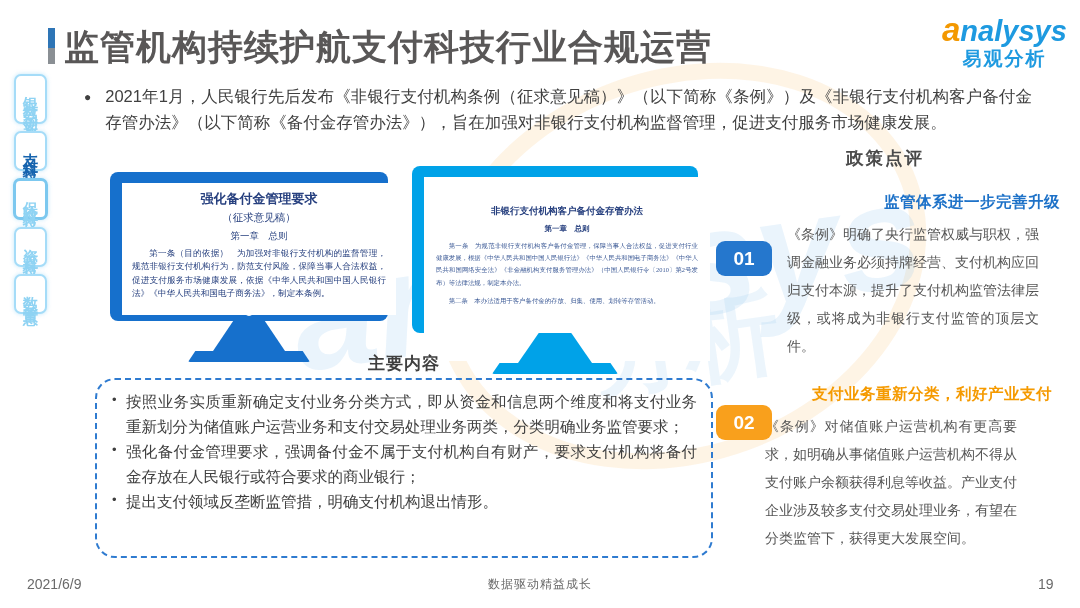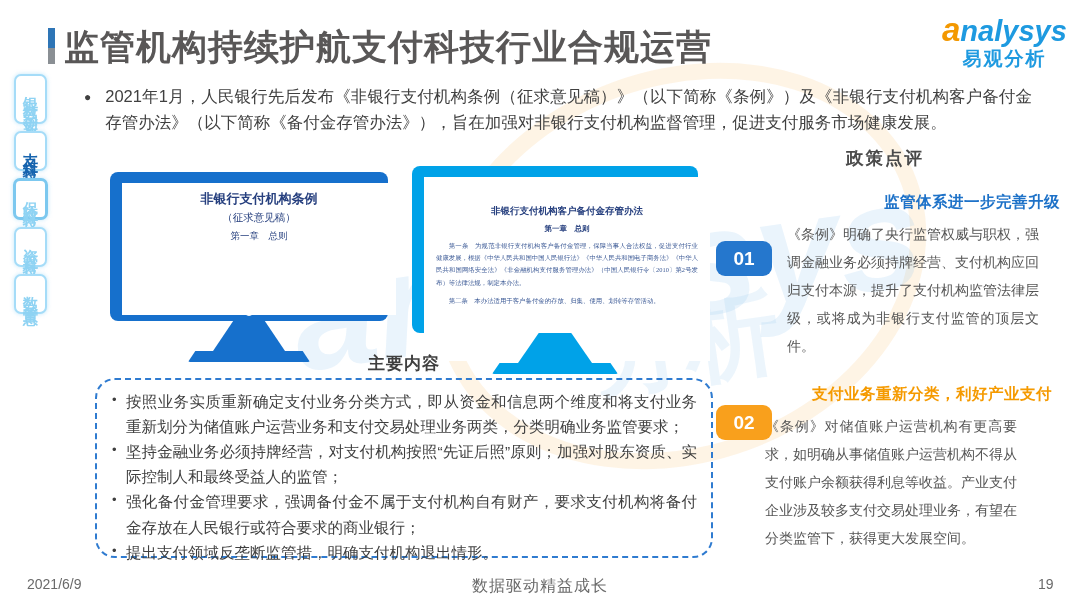--- a/index.html
+++ b/index.html
@@ -84,21 +84,21 @@
   .sec-body{position:absolute;width:252px;font-size:14px;line-height:2.0;color:#555555;text-align:justify;}
   .sec-body.b1{left:787px;top:220px;}
   .sec-body.b2{left:765px;top:412px;}
   .badge{position:absolute;width:56px;height:35px;border-radius:9px;
     display:flex;align-items:center;justify-content:center;
     color:#ffffff;font-size:19px;font-weight:bold;}
   .badge.b-blue{left:716px;top:241px;background:#2577cd;}
   .badge.b-orange{left:716px;top:405px;background:#f9a01c;}
   
   .f-date{left:27px;top:576px;font-size:14px;color:#6a6a6a;}
-  .f-center{left:0;top:576px;width:1080px;text-align:center;font-size:16px;color:#6a6a6a;letter-spacing:1px;}
+  .f-center{left:0;top:576px;width:1080px;text-align:center;font-size:12px;color:#6a6a6a;letter-spacing:1px;}
   .f-page{left:1038px;top:576px;font-size:14px;color:#6a6a6a;}
 </style>
 </head>
 <body>
 
 <div class="wm wm-swoosh"></div>
 <div class="wm wm-text">analysys</div>
 <div class="wm wm-cn">分析</div>
 
 <nav class="layer sidebar">
@@ -121,23 +121,24 @@
 </div>
 
 <div class="layer intro">
   <span class="dot">●</span>
   <span class="txt">2021年1月，人民银行先后发布《非银行支付机构条例（征求意见稿）》（以下简称《条例》）及《非银行支付机构客户备付金存管办法》（以下简称《备付金存管办法》），旨在加强对非银行支付机构监督管理，促进支付服务市场健康发展。</span>
 </div>
 
 <div class="layer monitor m1" style="left:110px;top:172px;">
   <div class="frame">
     <div class="screen doc1">
-      <div class="t">非银行支付机构条例</div>
+      <div class="t">强化备付金管理要求</div>
       <div class="st">（征求意见稿）</div>
       <div class="ch">第一章　总则</div>
+      <div class="p">第一条（目的依据）　为加强对非银行支付机构的监督管理，规范非银行支付机构行为，防范支付风险，保障当事人合法权益，促进支付服务市场健康发展，依据《中华人民共和国中国人民银行法》《中华人民共和国电子商务法》，制定本条例。</div>
     </div>
     <div class="cam"></div>
   </div>
   <div class="stand-neck"></div>
   <div class="stand-base"></div>
 </div>
 
 <div class="layer monitor m2" style="left:412px;top:166px;">
   <div class="frame">
     <div class="screen doc2">
@@ -149,21 +150,20 @@
     <div class="cam"></div>
   </div>
   <div class="stand-neck"></div>
   <div class="stand-base"></div>
 </div>
 
 <div class="layer mc-label">主要内容</div>
 <div class="layer mc-box">
   <ul>
     <li>按照业务实质重新确定支付业务分类方式，即从资金和信息两个维度和将支付业务重新划分为储值账户运营业务和支付交易处理业务两类，分类明确业务监管要求；</li>
-    <li>坚持金融业务必须持牌经营，对支付机构按照“先证后照”原则；加强对股东资质、实际控制人和最终受益人的监管；</li>
     <li>强化备付金管理要求，强调备付金不属于支付机构自有财产，要求支付机构将备付金存放在人民银行或符合要求的商业银行；</li>
     <li>提出支付领域反垄断监管措，明确支付机构退出情形。</li>
   </ul>
 </div>
 
 <div class="layer policy-title">政策点评</div>
 
 <div class="sec-head h-blue layer">监管体系进一步完善升级</div>
 <div class="sec-body b1 layer">《条例》明确了央行监管权威与职权，强调金融业务必须持牌经营、支付机构应回归支付本源，提升了支付机构监管法律层级，或将成为非银行支付监管的顶层文件。</div>
 <div class="badge b-blue layer">01</div>

